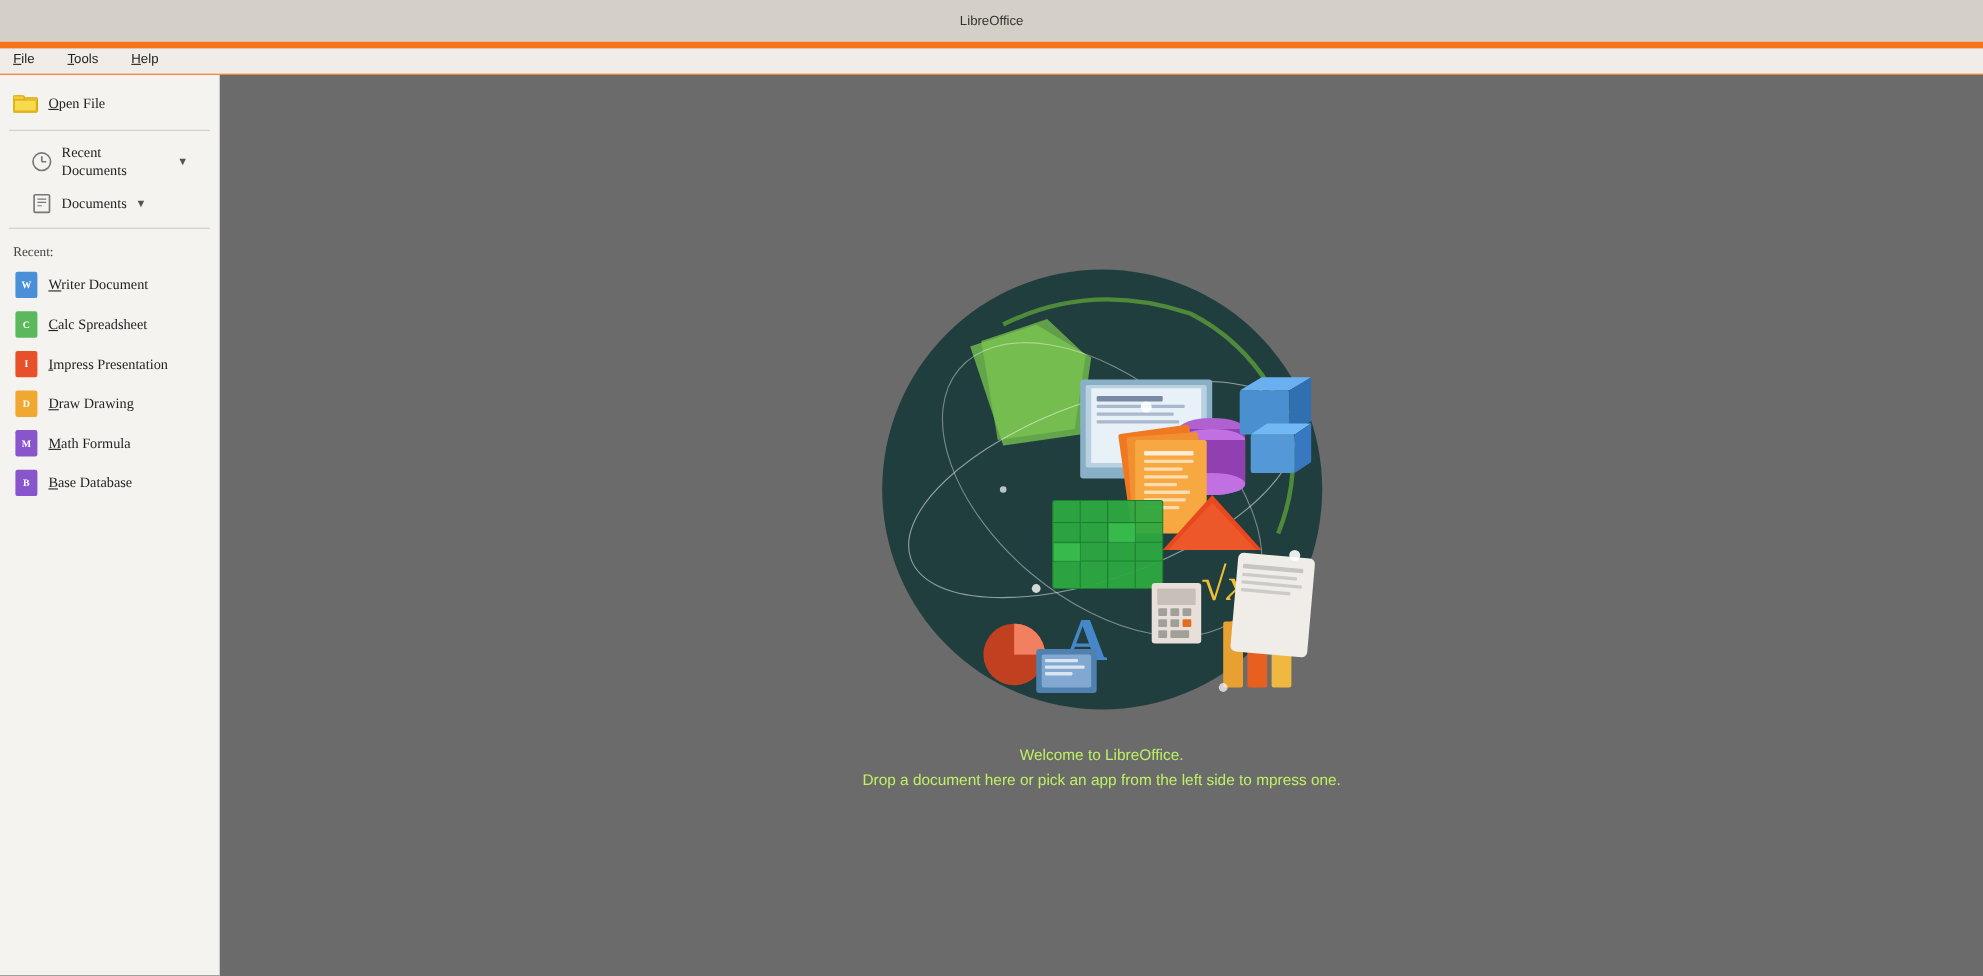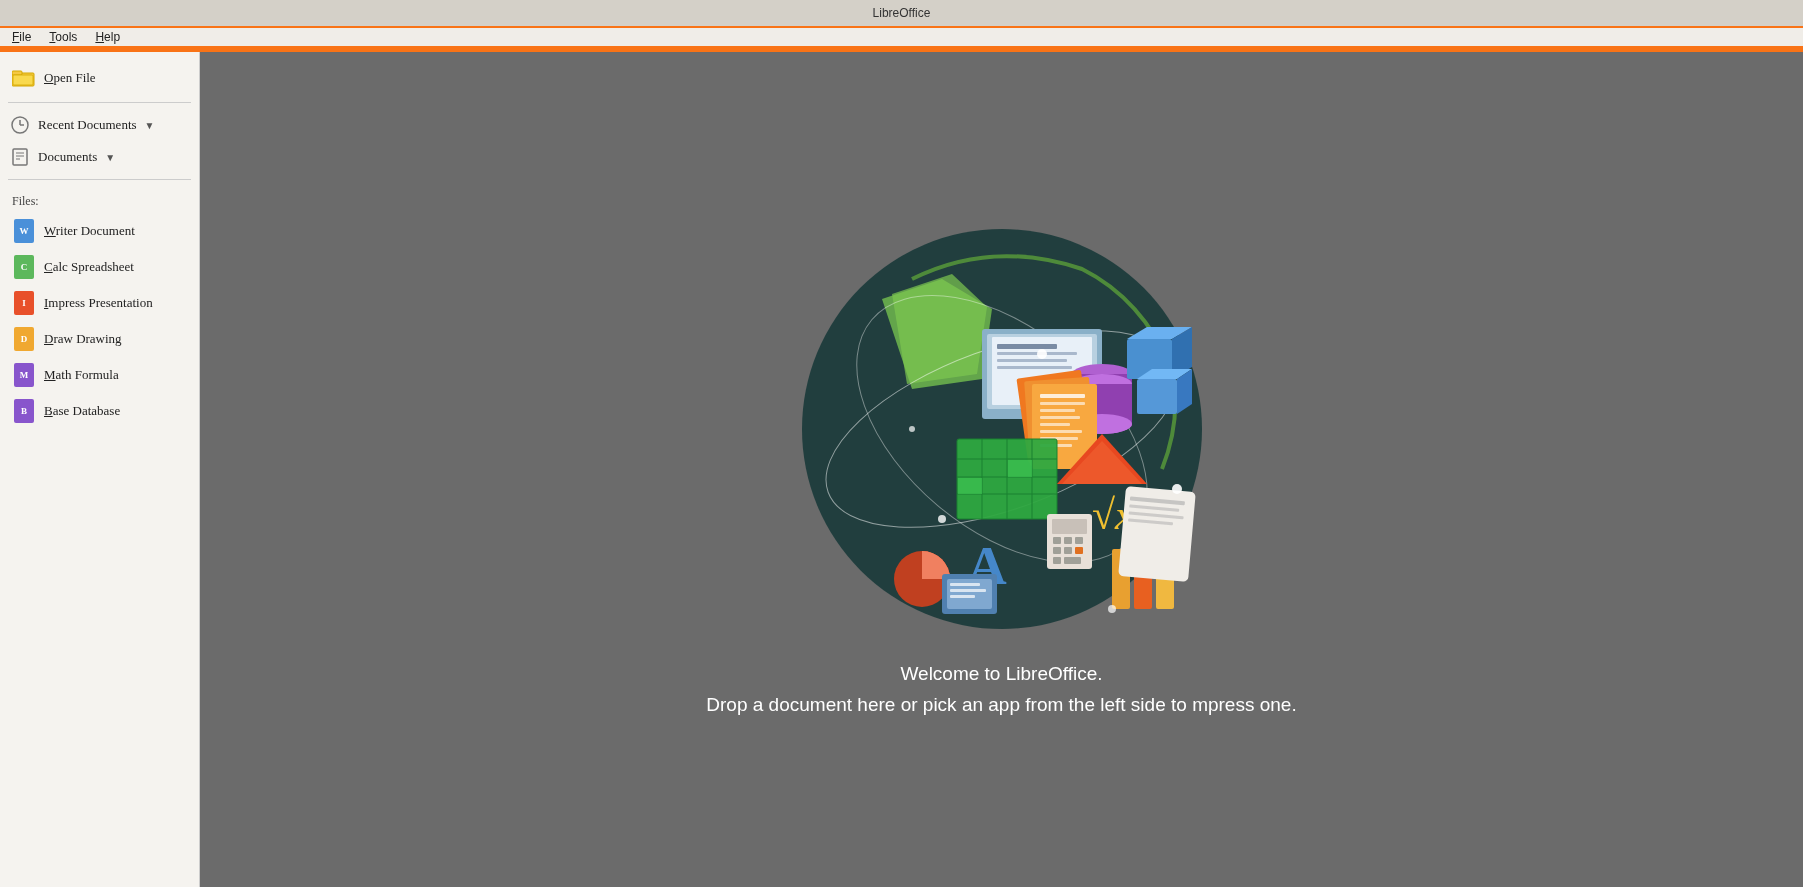--- a/index.html
+++ b/index.html
@@ -11,41 +11,41 @@
       width: 1803px;
       height: 887px;
       overflow: hidden;
       display: flex;
       flex-direction: column;
     }
 
     
     #title-bar {
       background: #d4d0c8;
-      height: 28px;
-      display: flex;
-      align-items: center;
-      justify-content: center;
-      border-bottom: 2px solid #f97316;
+      height: 44px;
+      display: flex;
+      align-items: center;
+      justify-content: center;
+      border-bottom: 6px solid #f97316;
     }
 
     #title-bar span {
       font-size: 12px;
       color: #333;
     }
 
     
     #menu-bar {
       background: #f0ede8;
       height: 24px;
       display: flex;
       align-items: flex-start;
       padding: 0 4px;
-      border-bottom: 6px solid #f97316;
-      gap: 2px;
+      border-bottom: 1px solid #f97316;
+      gap: 14px;
     }
 
     .menu-item {
       padding: 2px 8px;
       font-size: 12px;
       color: #222;
       cursor: pointer;
       border-radius: 2px;
     }
 
@@ -101,21 +101,21 @@
 
     .sidebar-divider {
       height: 1px;
       background: #ccc;
       margin: 6px 8px;
     }
 
     .sidebar-section-header {
       display: flex;
       align-items: center;
-      padding: 6px 10px;
+      padding: 6px 28px;
       gap: 8px;
       cursor: pointer;
       color: #222;
       font-size: 13px;
     }
 
     .sidebar-section-header .expand-arrow {
       font-size: 10px;
       color: #555;
     }
@@ -145,22 +145,22 @@
       margin-bottom: 20px;
     }
 
     #logo-sphere svg {
       width: 100%;
       height: 100%;
     }
 
     #welcome-text {
       text-align: center;
-      color: #ffffff;
-      font-size: 19px;
+      color: #bef264;
+      font-size: 14px;
       line-height: 1.6;
     }
 
     
     .folder-icon svg {
       width: 24px;
       height: 20px;
     }
 
     .writer-icon {
@@ -308,21 +308,21 @@
           <line x1="6" y1="9" x2="14" y2="9" stroke="#777" stroke-width="1"></line>
           <line x1="6" y1="12" x2="10" y2="12" stroke="#777" stroke-width="1"></line>
         </svg>
       </div>
       <span class="label">Documents</span>
       <span class="expand-arrow">▼</span>
     </div>
 
     <div class="sidebar-divider"></div>
 
-    <div class="create-label">Files:</div>
+    <div class="create-label">Recent:</div>
 
     <div class="sidebar-btn">
       <div class="icon-box">
         <div class="writer-icon">W</div>
       </div>
       <span class="label"><span class="ul">W</span>riter Document</span>
     </div>
 
     <div class="sidebar-btn">
       <div class="icon-box">

